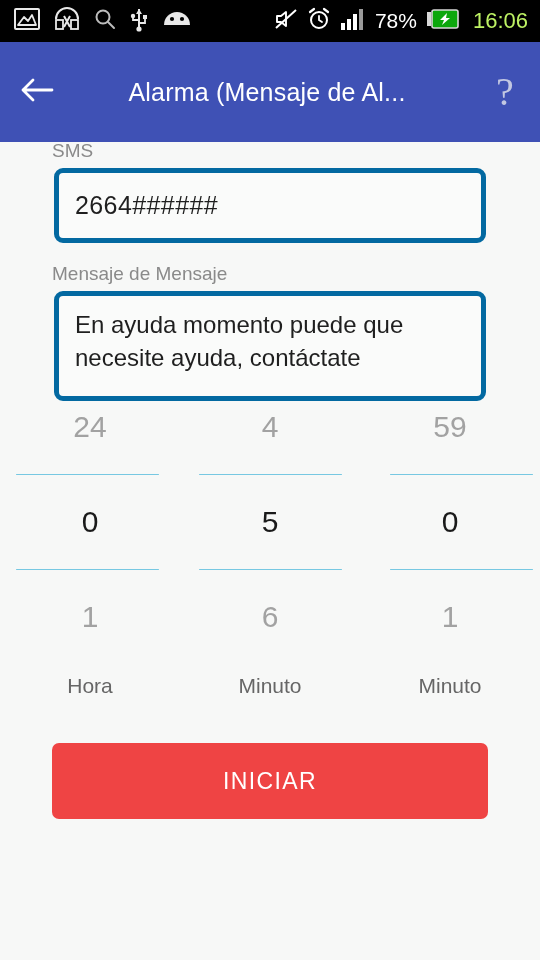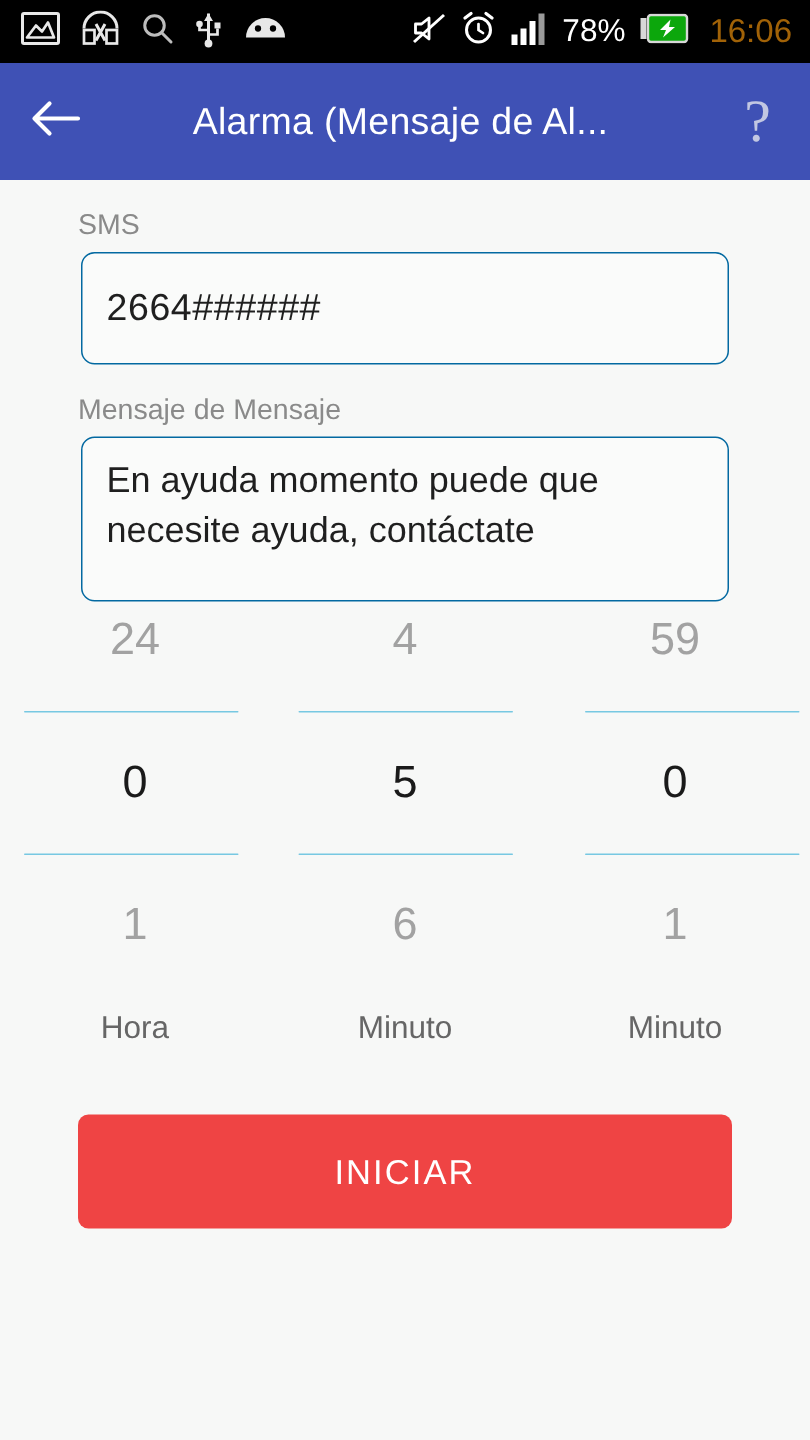--- a/index.html
+++ b/index.html
@@ -18,25 +18,25 @@
     padding:0 12px 0 14px;
   }
   .sb-left { display:flex; align-items:center; gap:14px; flex:0 0 auto; }
   .sb-spacer { flex:1 1 auto; }
   .sb-right { display:flex; align-items:center; gap:9px; flex:0 0 auto; }
   .sb-icon { display:block; }
   .sb-text {
     color:#FFFFFF; font-size:21px; letter-spacing:0px;
     font-family:"Liberation Sans", sans-serif; white-space:nowrap;
   }
-  .sb-clock { color:#a16207; font-size:22px; white-space:nowrap; margin-left:4px; }
+  .sb-clock { color:#bef264; font-size:22px; white-space:nowrap; margin-left:4px; }
 
   
   .appbar {
-    position:absolute; top:42px; left:0; width:540px; height:78px;
+    position:absolute; top:42px; left:0; width:540px; height:100px;
     background:#3F51B5; display:flex; align-items:center;
   }
   .back-btn {
     width:74px; height:78px; display:flex; align-items:center; justify-content:center;
     cursor:pointer;
   }
   .appbar-title {
     flex:1 1 auto; color:#FFFFFF; font-size:25px; font-weight:400;
     text-align:center; white-space:nowrap; overflow:hidden;
     padding-right:10px; letter-spacing:0.2px;
@@ -51,21 +51,21 @@
   }
 
   
   .content { position:absolute; top:120px; left:0; width:540px; height:840px; }
 
   .field-label {
     color:#8A8A8A; font-size:19px; font-weight:400;
     margin:20px 0 6px 52px;
   }
   .input-box {
-    margin:0 54px 0 54px; border:1px solid #0369a1; border-radius:9px;
+    margin:0 54px 0 54px; border:5px solid #0369a1; border-radius:9px;
     background:#FAFBFA; color:#202020;
   }
   .sms-box { height:75px; display:flex; align-items:center; padding:0 16px; }
   .sms-value { font-size:25px; color:#1F1F1F; letter-spacing:0.4px; }
   .msg-box { height:110px; padding:12px 16px 0 16px; }
   .msg-value {
     font-size:24px; color:#1F1F1F; line-height:33px;
   }
 
   

